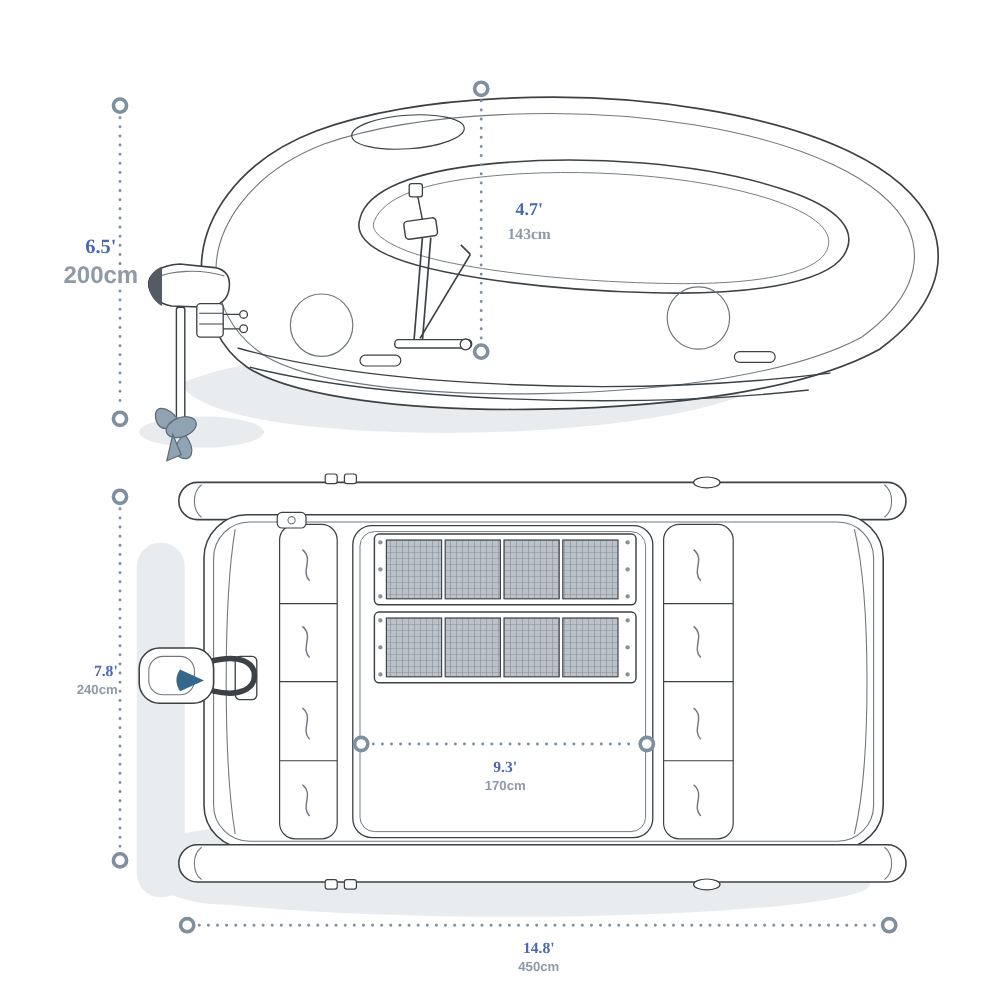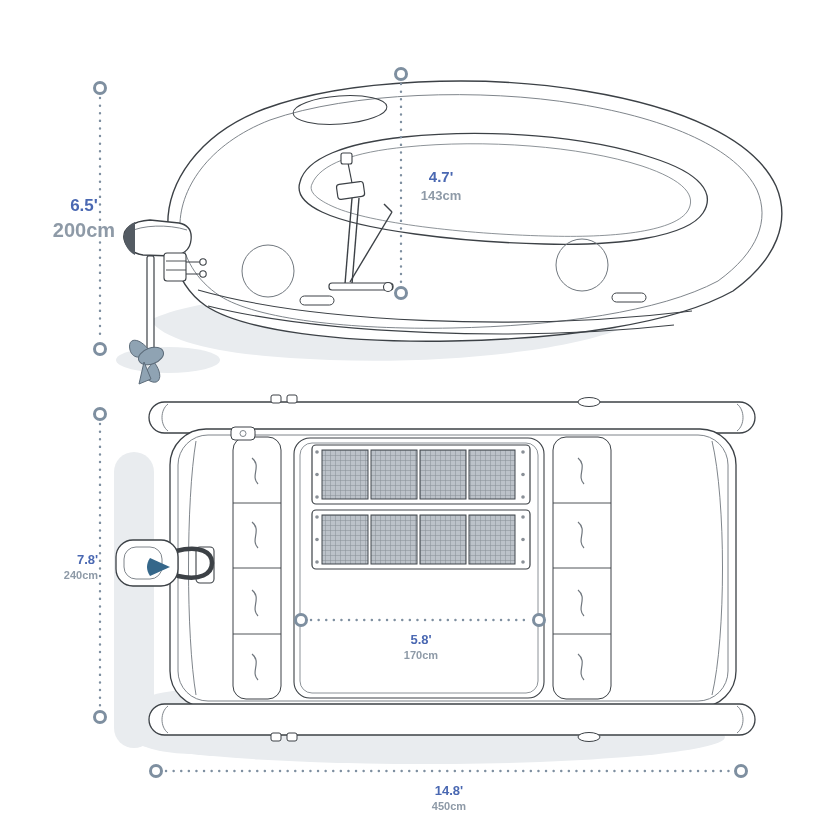--- a/index.html
+++ b/index.html
@@ -16,26 +16,26 @@
     position:relative;width:823px;height:823px;background:#fff;overflow:hidden;
     font-family:"Liberation Sans", sans-serif;
   }
   .canvas svg{position:absolute;left:0;top:0;}
   .dim-line{stroke:var(--dim);stroke-width:2.4;stroke-dasharray:0.1 7.5;stroke-linecap:round;fill:none;}
   .dim-ring{stroke:var(--dim);stroke-width:3;fill:#fff;}
   .stroke-main{stroke:var(--outline);fill:none;}
   .stroke-light{stroke:var(--outline-light);fill:none;}
   .fill-white{fill:#fff;}
   .dim-label{position:absolute;transform:translate(-50%,-50%);text-align:center;white-space:nowrap;}
-  .dim-label .feet{color:var(--feet-label);font-weight:700;}
+  .dim-label .feet{color:var(--feet-label);font-weight:700;font-family:Liberation Serif, serif;}
   .dim-label .cm{color:var(--cm-label);font-weight:600;}
   .lbl-lg .feet{font-size:17px;margin-bottom:3px;}
   .lbl-lg .cm{font-size:20px;text-align:center;}
   .lbl-md .feet{font-size:15px;margin-bottom:3px;}
-  .lbl-md .cm{font-size:13px;}
+  .lbl-md .cm{font-size:13px;font-family:Liberation Serif, serif;}
   .lbl-sm .feet{font-size:13px;margin-bottom:2px;}
   .lbl-sm .cm{font-size:11px;}
 </style>
 </head>
 <body>
 
 <div class="canvas">
 
 <svg width="823" height="823" viewBox="0 0 823 823">
   <defs>
@@ -218,21 +218,21 @@
     <div class="feet">4.7'</div>
     <div class="cm">143cm</div>
   </div>
 
   <div class="dim-label lbl-sm" style="left:81px;top:566px;text-align:right;">
     <div class="feet">7.8'</div>
     <div class="cm">240cm</div>
   </div>
 
   <div class="dim-label lbl-sm" style="left:421px;top:646px;">
-    <div class="feet">5.8'</div>
+    <div class="feet">9.3'</div>
     <div class="cm">170cm</div>
   </div>
 
   <div class="dim-label lbl-sm" style="left:449px;top:797px;">
     <div class="feet">14.8'</div>
     <div class="cm">450cm</div>
   </div>
 
 </div>
 

